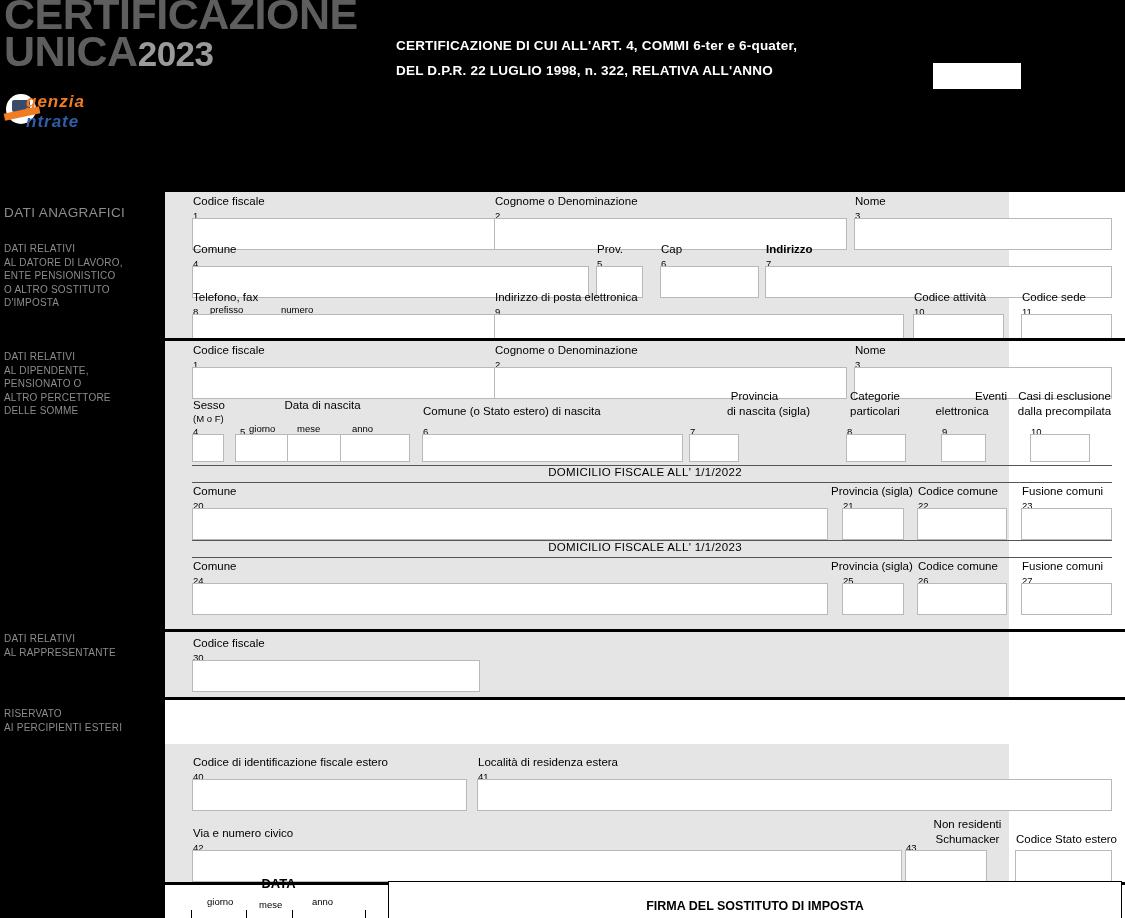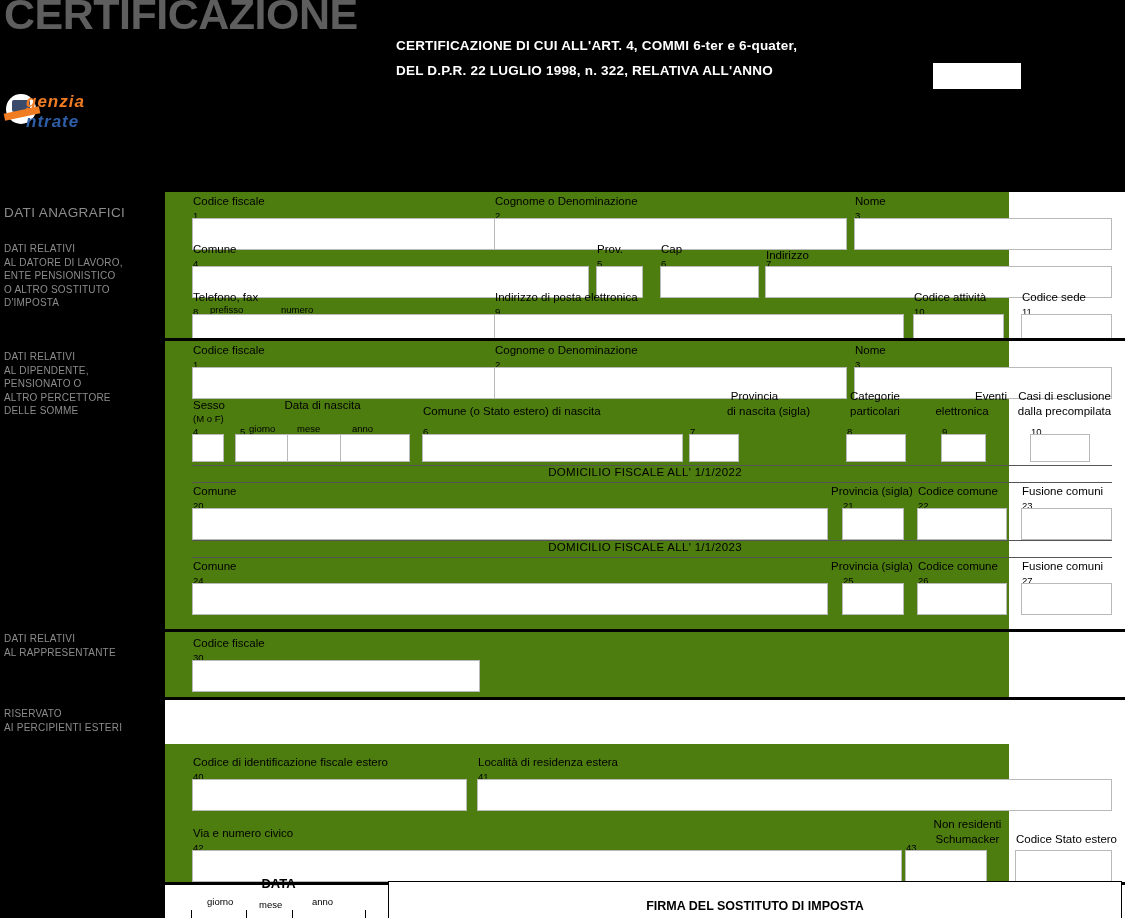--- a/index.html
+++ b/index.html
@@ -124,21 +124,21 @@
     line-height:1.35;
     letter-spacing:0.2px;
     color:#8c8c8c;
   }
   .lbl.big { font-size:13.5px; color:#8c8c8c; letter-spacing:0.4px; }
 
   .sec {
     position:absolute;
     left:165px;
     width:844px;
-    background:#4d7c0f;
+    background:#e5e5e5;
   }
   .rule {
     position:absolute;
     left:165px;
     width:960px;
     height:3px;
     background:#000;
   }
 
   .fieldlabel {
@@ -187,20 +187,23 @@
     width:1px;
     background:#000;
   }
 </style>
 </head>
 <body>
 
 <div class="header">
   <div class="hdr-title">
     <span class="hdr-cert">CERTIFICAZIONE</span>
+    <span class="hdr-line2">
+      <span class="hdr-unica">UNICA</span><span class="hdr-year">2023</span>
+    </span>
   </div>
 
   <div class="logo-wrap">
     <div class="logo-mark">
       <div class="logo-circle"></div>
       <div class="logo-inner"></div>
       <div class="logo-bar"></div>
     </div>
     <div class="logo-text">
       <div><span class="g">genzia</span></div>
@@ -254,21 +257,21 @@
     <div class="box" style="left:27px; top:74px; width:397px; height:32px;"></div>
 
     <div class="fieldlabel" style="left:432px; top:51px;">Prov.</div>
     <div class="num" style="left:432px; top:66px;">5</div>
     <div class="box" style="left:431px; top:74px; width:47px; height:32px;"></div>
 
     <div class="fieldlabel" style="left:496px; top:51px;">Cap</div>
     <div class="num" style="left:496px; top:66px;">6</div>
     <div class="box" style="left:495px; top:74px; width:99px; height:32px;"></div>
 
-    <div class="fieldlabel" style="left:601px; top:57px;">Indirizzo</div>
+    <div class="fieldlabel" style="left:601px; top:51px;font-weight:bold;">Indirizzo</div>
     <div class="num" style="left:601px; top:66px;">7</div>
     <div class="box" style="left:600px; top:74px; width:347px; height:32px;"></div>
 
     <div class="fieldlabel" style="left:28px; top:99px;">Telefono, fax</div>
     <div class="num" style="left:28px; top:114px;">8</div>
     <div class="fieldlabel small" style="left:45px; top:112px;">prefisso</div>
     <div class="fieldlabel small" style="left:116px; top:112px;">numero</div>
     <div class="box" style="left:27px; top:122px; width:322px; height:26px;"></div>
 
     <div class="fieldlabel" style="left:330px; top:99px;">Indirizzo di posta elettronica</div>

